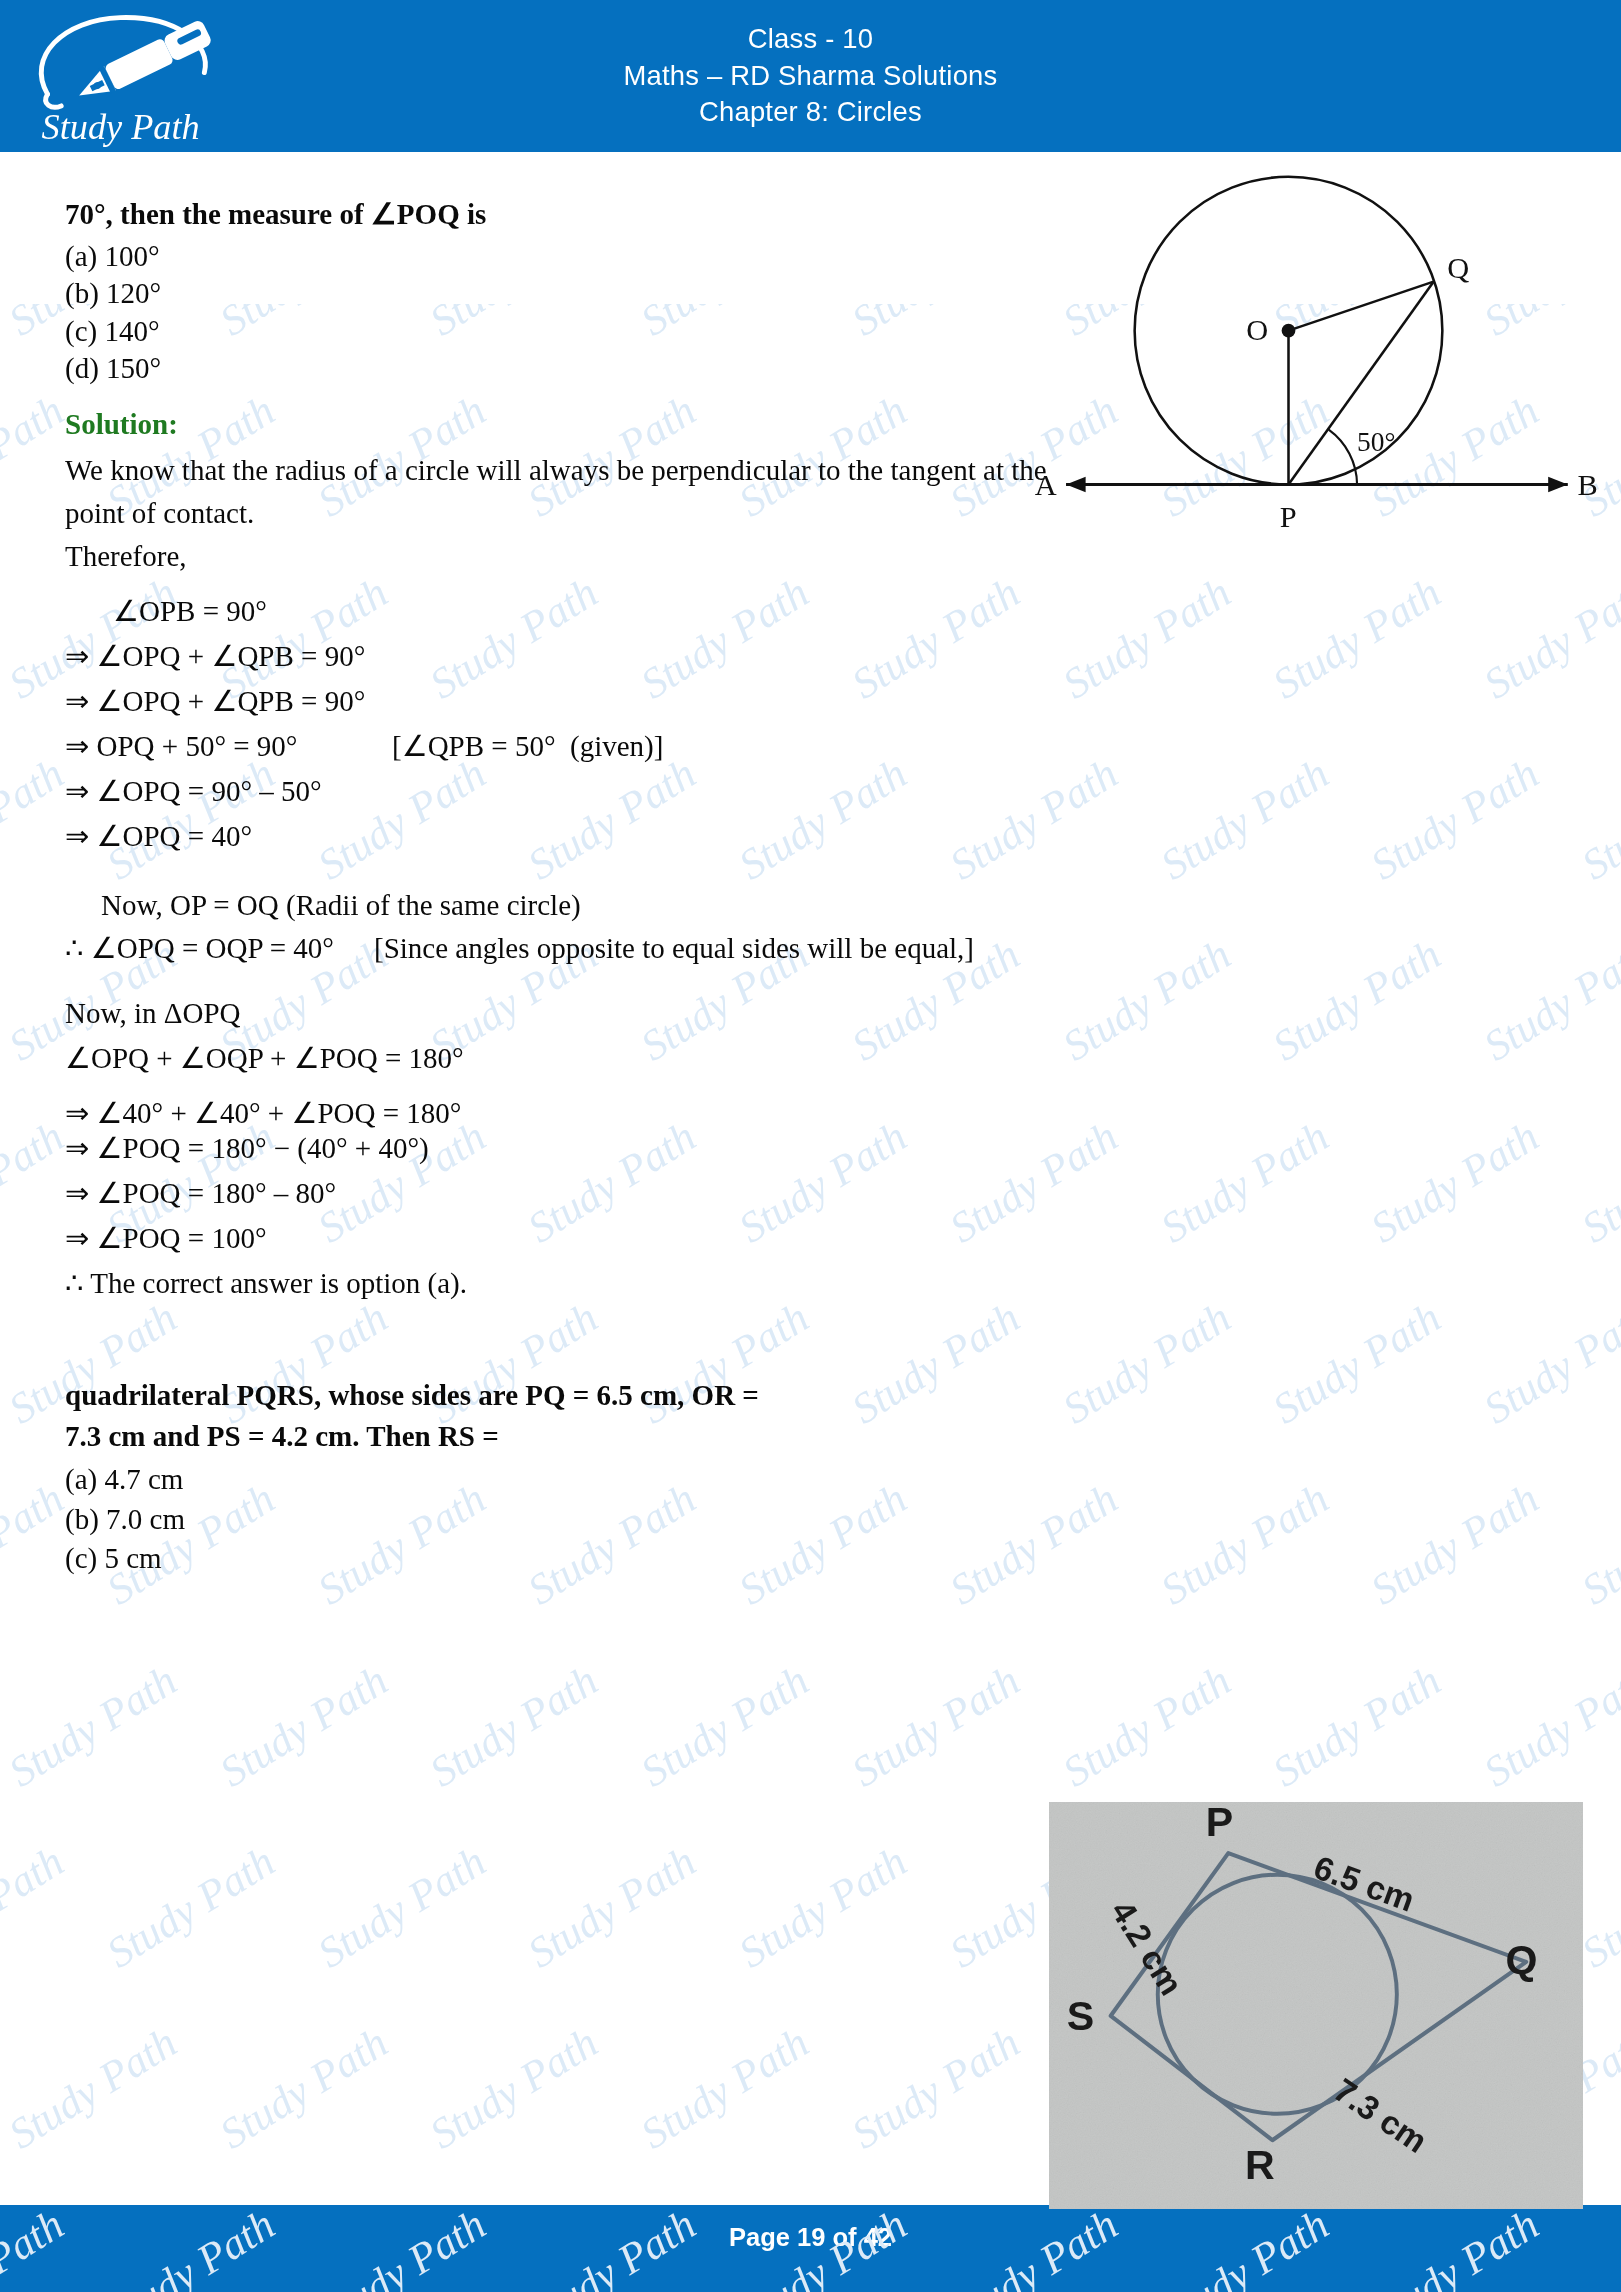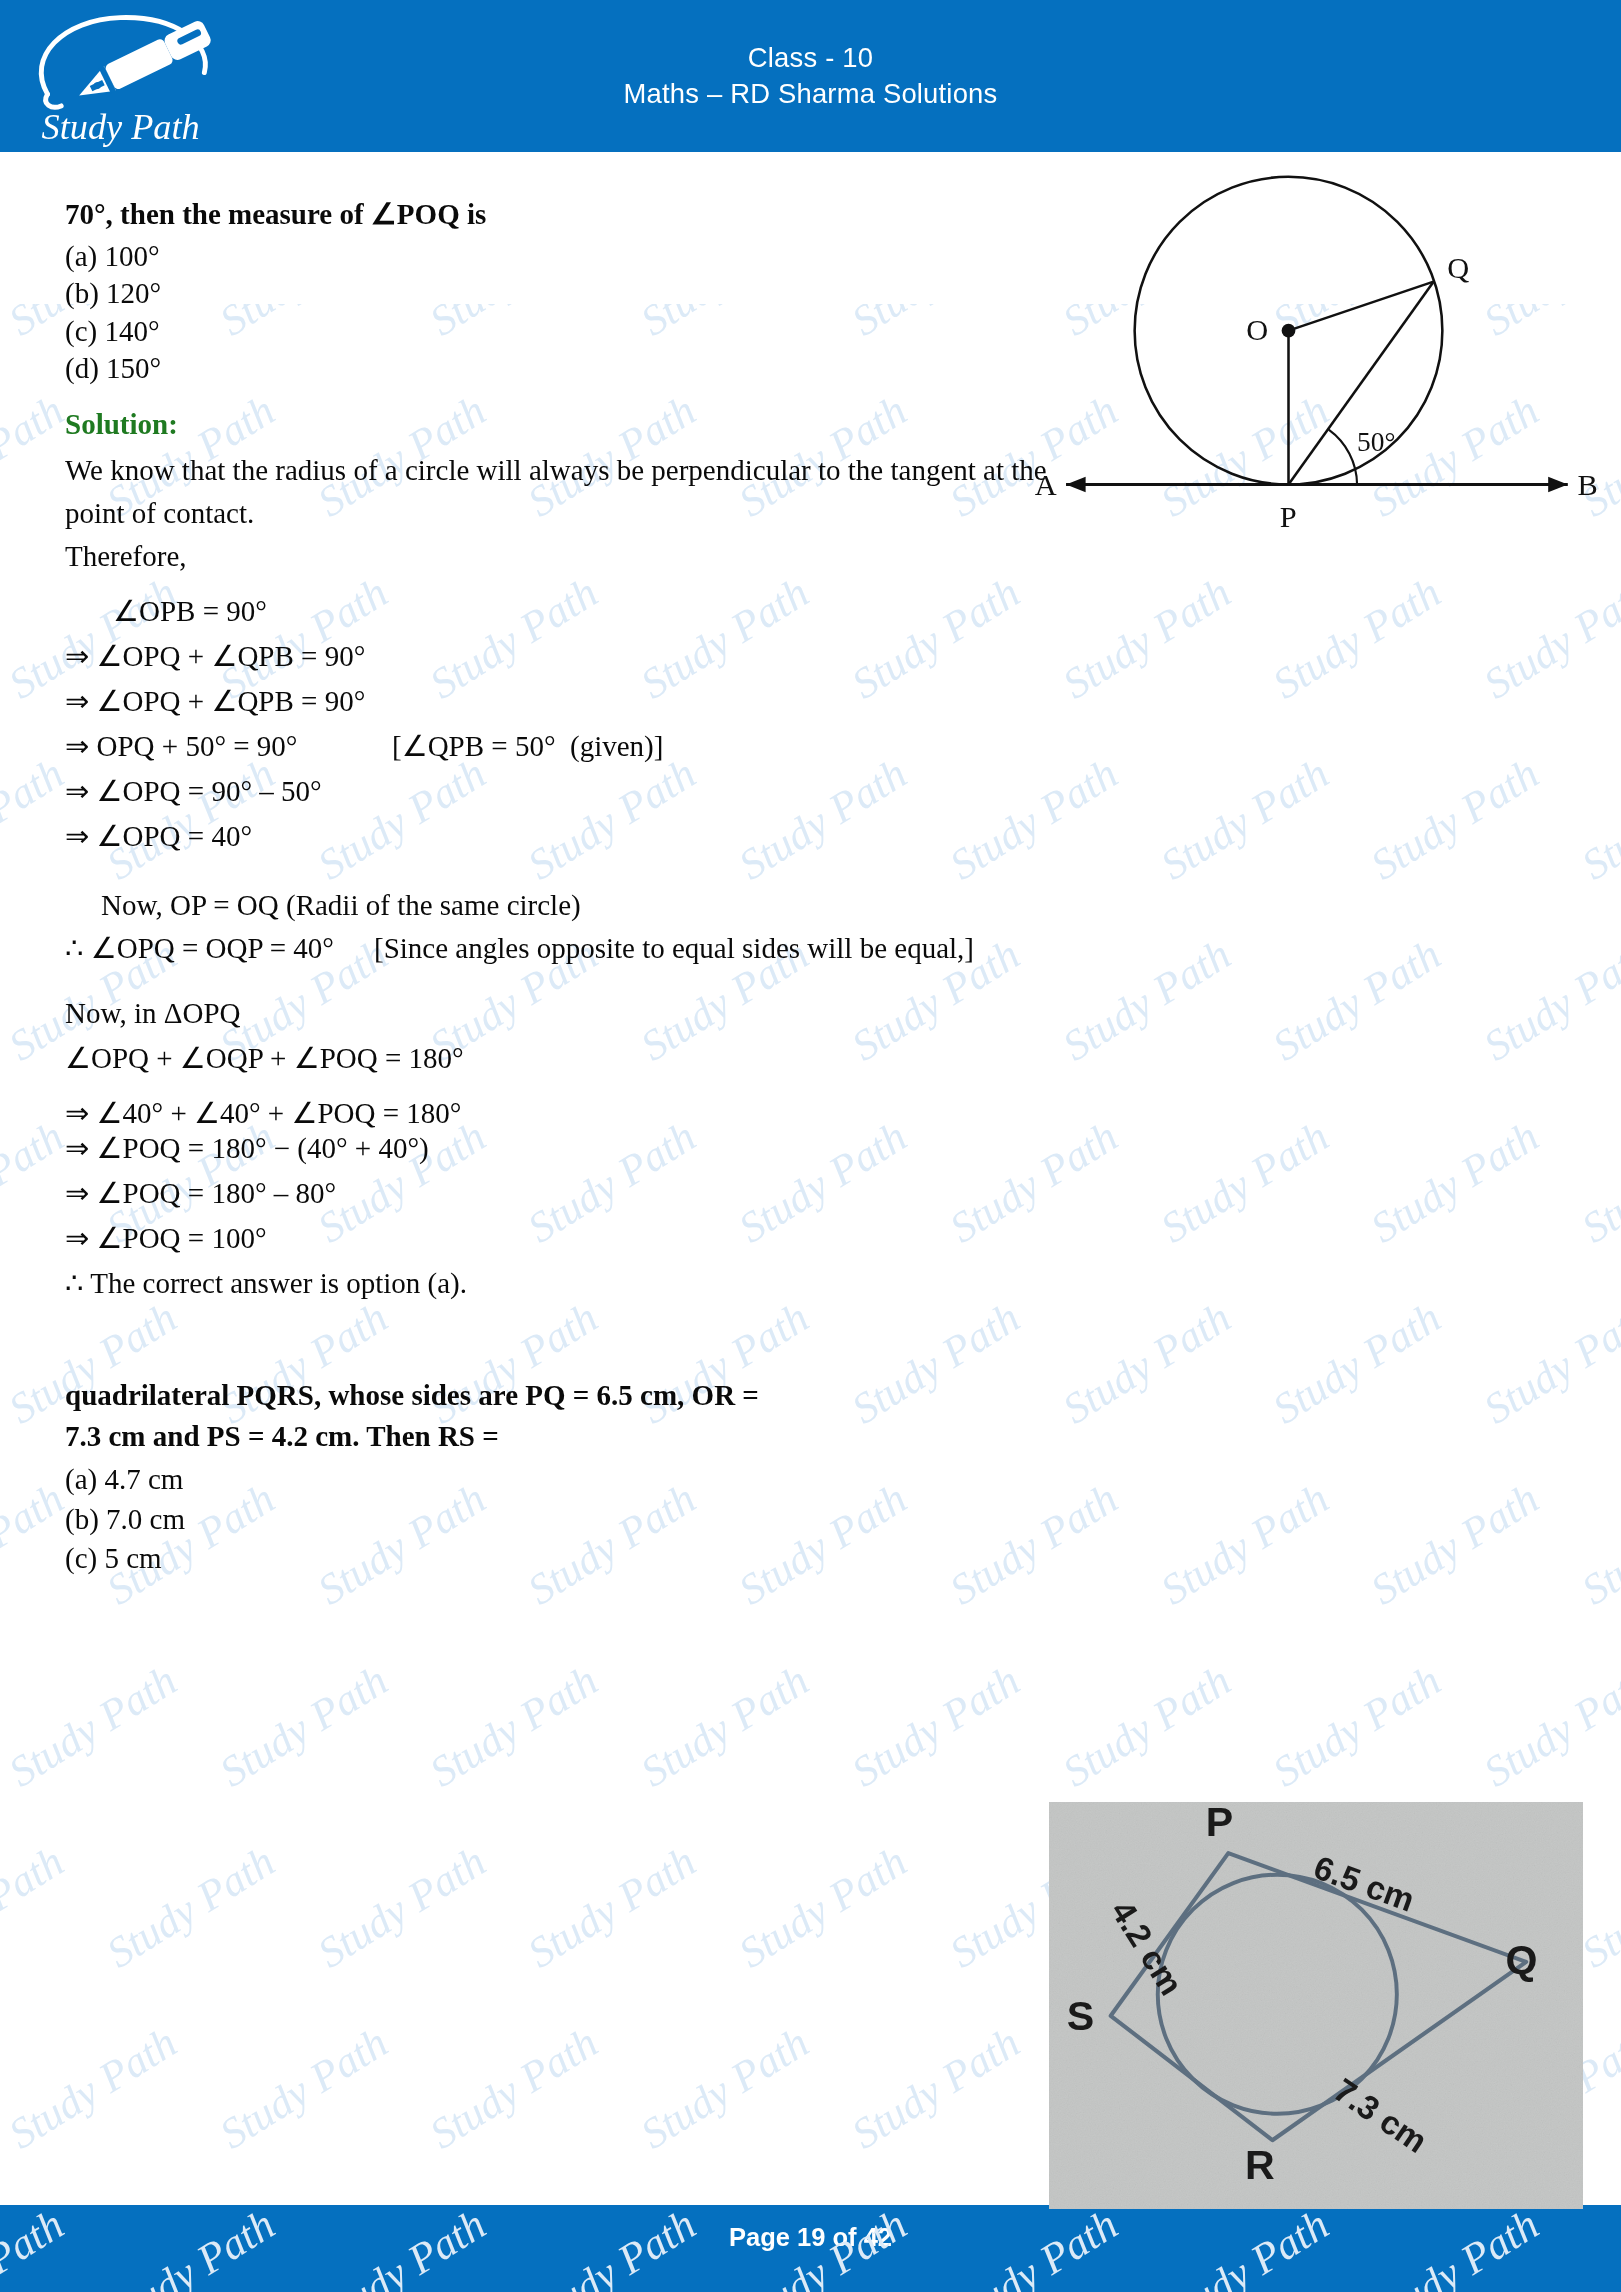--- a/index.html
+++ b/index.html
@@ -110,20 +110,21 @@
         <rect x="86" y="58" width="6" height="28" fill="#0570bf"></rect>
       </g>
 
       <text x="24" y="142" font-family="Liberation Serif, serif" font-style="italic" font-size="37" fill="#ffffff">Study Path</text>
     </svg>
   </div>
 
   <div id="header-titles">
     <div class="hdr-line">Class - 10</div>
     <div class="hdr-line">Maths – RD Sharma Solutions</div>
+    <div class="hdr-line">Chapter 8: Circles</div>
   </div>
 </div>
 
 <div id="page">
 
   <div id="watermarks">
       <div class="wm" style="left: 0px; top: 0px;">Study Path</div>
       <div class="wm" style="left: 211px; top: 0px;">Study Path</div>
       <div class="wm" style="left: 421px; top: 0px;">Study Path</div>
       <div class="wm" style="left: 632px; top: 0px;">Study Path</div>

